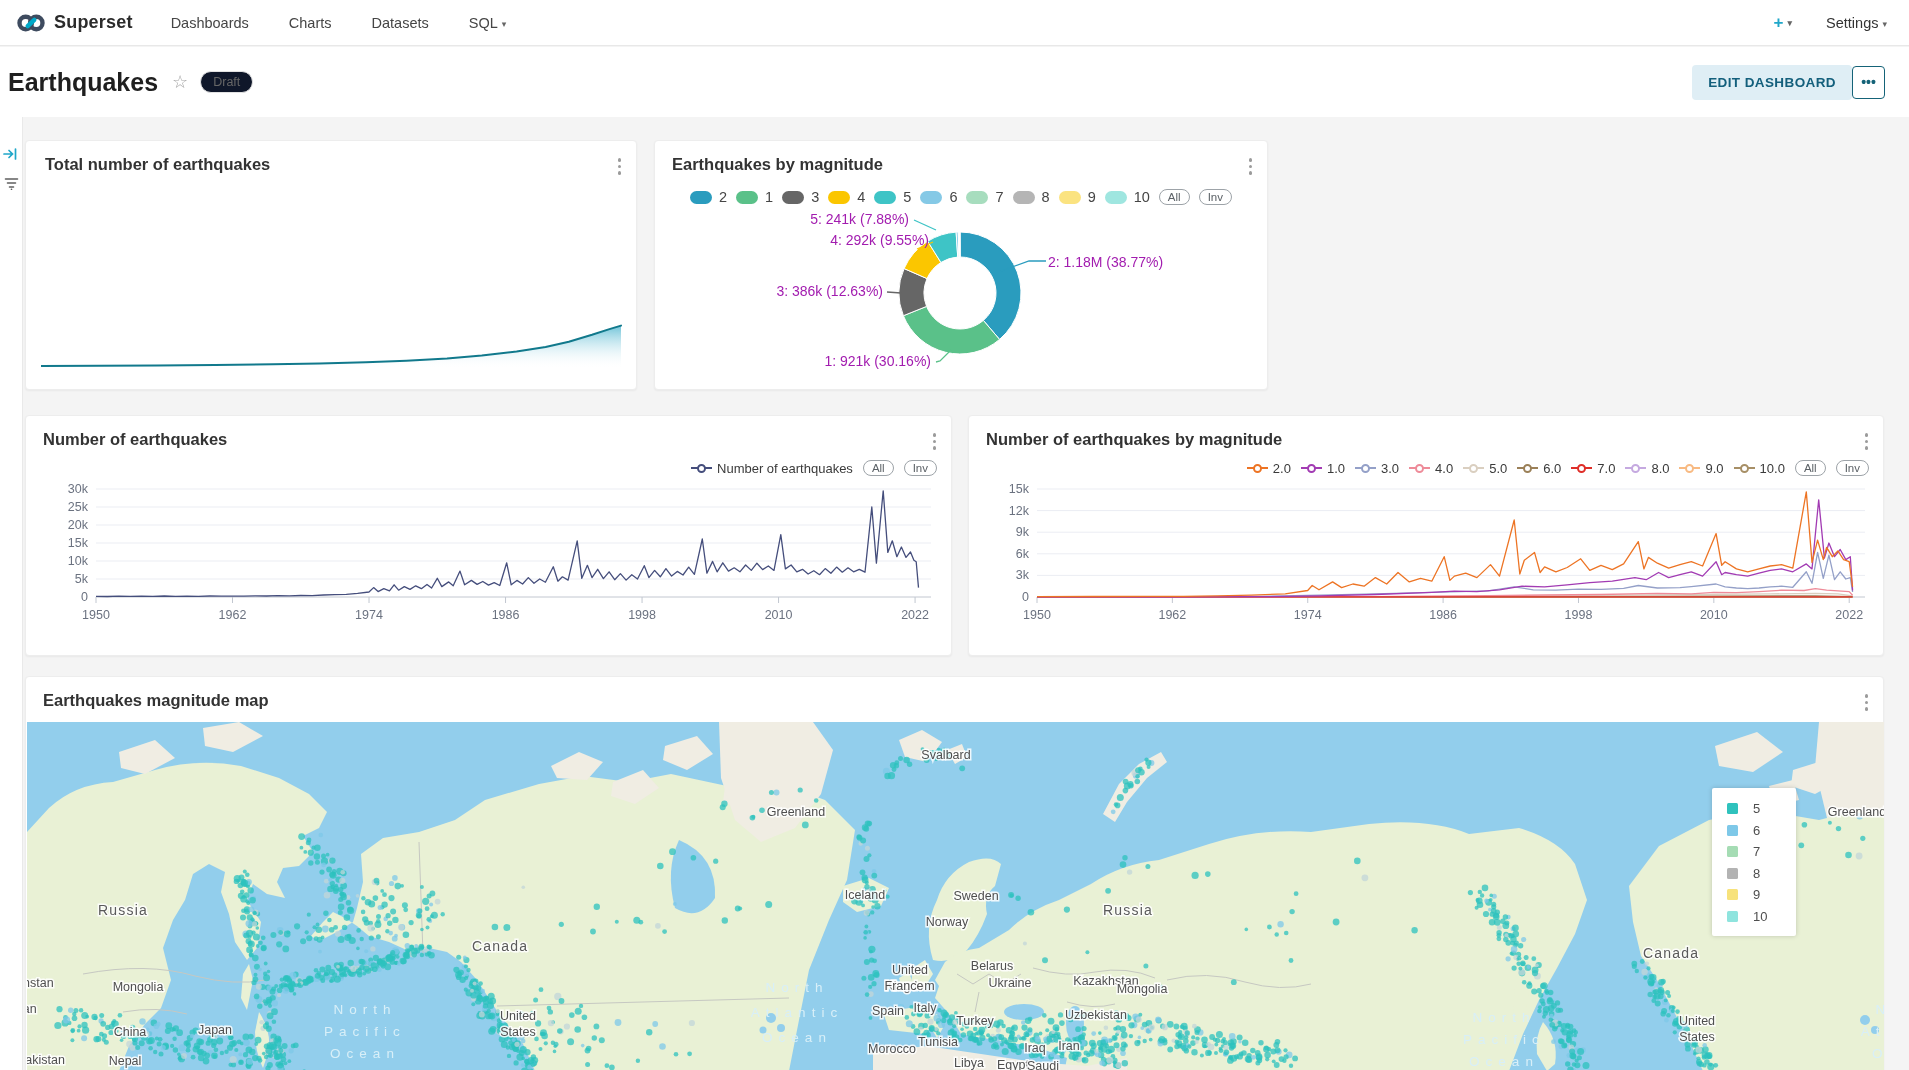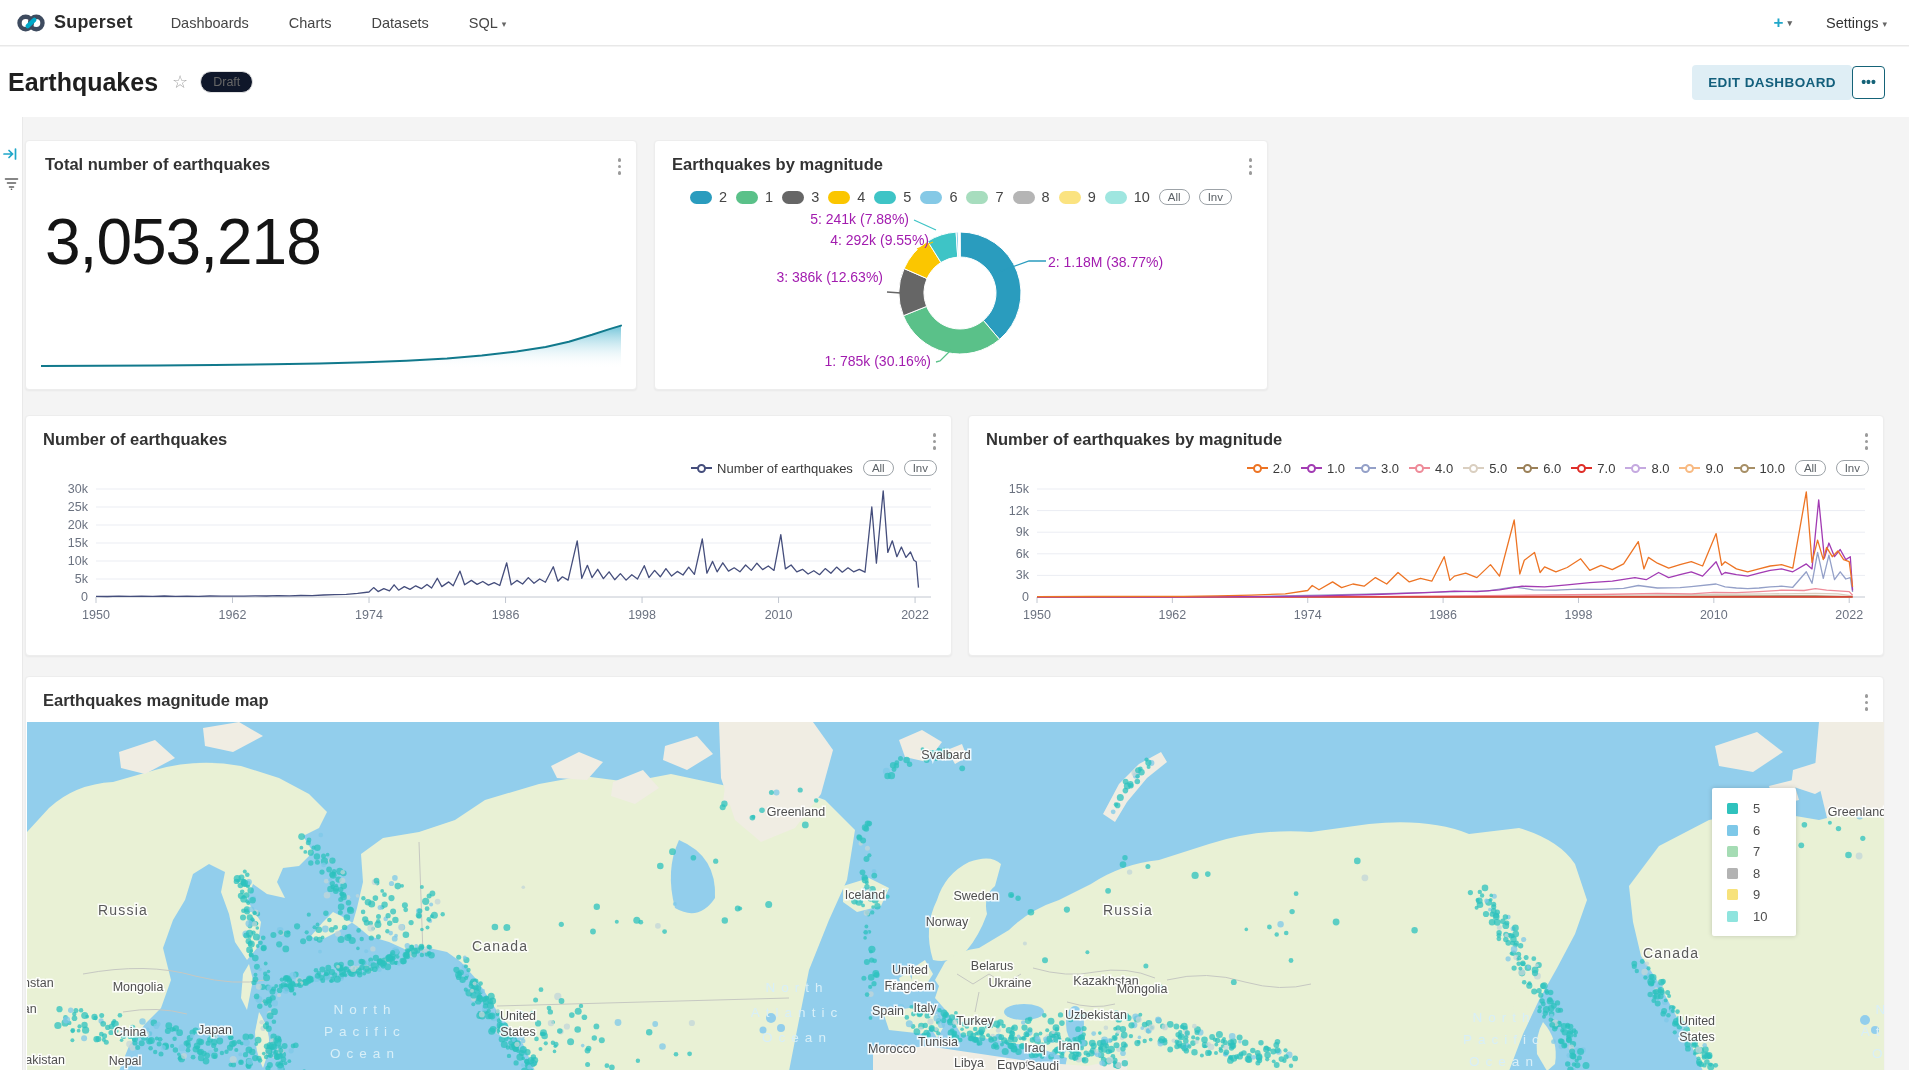--- a/index.html
+++ b/index.html
@@ -119,21 +119,20 @@
   </svg>
 </div>
 
 <section class="card" id="card-bignum">
   <h2 class="card-title" style="left:19px">Total number of earthquakes</h2>
   <div class="kebab">
       <i></i>
       <i></i>
       <i></i>
     </div>
-  <div class="big-number">3,053,218</div>
   <svg id="spark" width="582" height="54">
       <defs>
         <linearGradient id="sparkgrad" x1="0" y1="0" x2="0" y2="1">
           <stop offset="0%" stop-color="#57B9D2" stop-opacity="0.85"></stop>
           <stop offset="100%" stop-color="#ffffff" stop-opacity="0"></stop>
         </linearGradient>
       </defs>
       <path d="M0.0,46.9L58.0,46.7L116.0,46.4L174.0,45.9L232.0,45.2L278.4,44.4L324.8,43.3L365.4,41.7L406.0,39.4L440.8,36.5L475.6,32.5L504.6,27.9L527.8,22.7L551.0,15.8L568.4,10.1L580.0,6.6L580,50 L0,50 Z" fill="url(#sparkgrad)"></path>
       <path d="M0.0,46.9L58.0,46.7L116.0,46.4L174.0,45.9L232.0,45.2L278.4,44.4L324.8,43.3L365.4,41.7L406.0,39.4L440.8,36.5L475.6,32.5L504.6,27.9L527.8,22.7L551.0,15.8L568.4,10.1L580.0,6.6" fill="none" stroke="#11798C" stroke-width="2" stroke-linejoin="round" stroke-linecap="round"></path>
     </svg>
@@ -202,22 +201,22 @@
       <path d="M304.5784016224544,91.00145694520197 A61,61 0 0 1 304.7700359624752,91.0004334725119 L304.86428351883785,116.00025581984309 A36,36 0 0 0 304.75118784276,116.00085983651263 Z" fill="#FBE380" stroke="#fff" stroke-width="1"></path>
       <path d="M304.7700359624752,91.0004334725119 A61,61 0 0 1 304.84669043990283,91.0001926545765 L304.9095222268279,116.00011369778285 A36,36 0 0 0 304.86428351883785,116.00025581984309 Z" fill="#9FE6E0" stroke="#fff" stroke-width="1"></path>
       <polyline points="296,209 285,220 281,221" fill="none" stroke="#5AC189" stroke-width="1.3"></polyline>
       <polyline points="346,130 374,120 391,120" fill="none" stroke="#2A9CBE" stroke-width="1.3"></polyline>
       <polyline points="232,151 246,152" fill="none" stroke="#666666" stroke-width="1.3"></polyline>
       <polyline points="278,101 262,108" fill="none" stroke="#FBC600" stroke-width="1.3"></polyline>
       <polyline points="259,79 281,89" fill="none" stroke="#3EC4C6" stroke-width="1.3"></polyline>
     </svg>
   <div id="donut-callouts">
       <div class="donut-callout" style="left: 393px; top: 113px;">2: 1.18M (38.77%)</div>
-      <div class="donut-callout" style="right: 336px; top: 212px;">1: 785k (30.16%)</div>
-      <div class="donut-callout" style="right: 384px; top: 128px;">3: 386k (12.63%)</div>
+      <div class="donut-callout" style="right: 336px; top: 212px;">1: 921k (30.16%)</div>
+      <div class="donut-callout" style="right: 384px; top: 142px;">3: 386k (12.63%)</div>
       <div class="donut-callout" style="right: 338px; top: 91px;">4: 292k (9.55%)</div>
       <div class="donut-callout" style="right: 358px; top: 70px;">5: 241k (7.88%)</div>
     </div>
 </section>
 
 <section class="card" id="card-line1">
   <h2 class="card-title">Number of earthquakes</h2>
   <div class="kebab">
       <i></i>
       <i></i>

